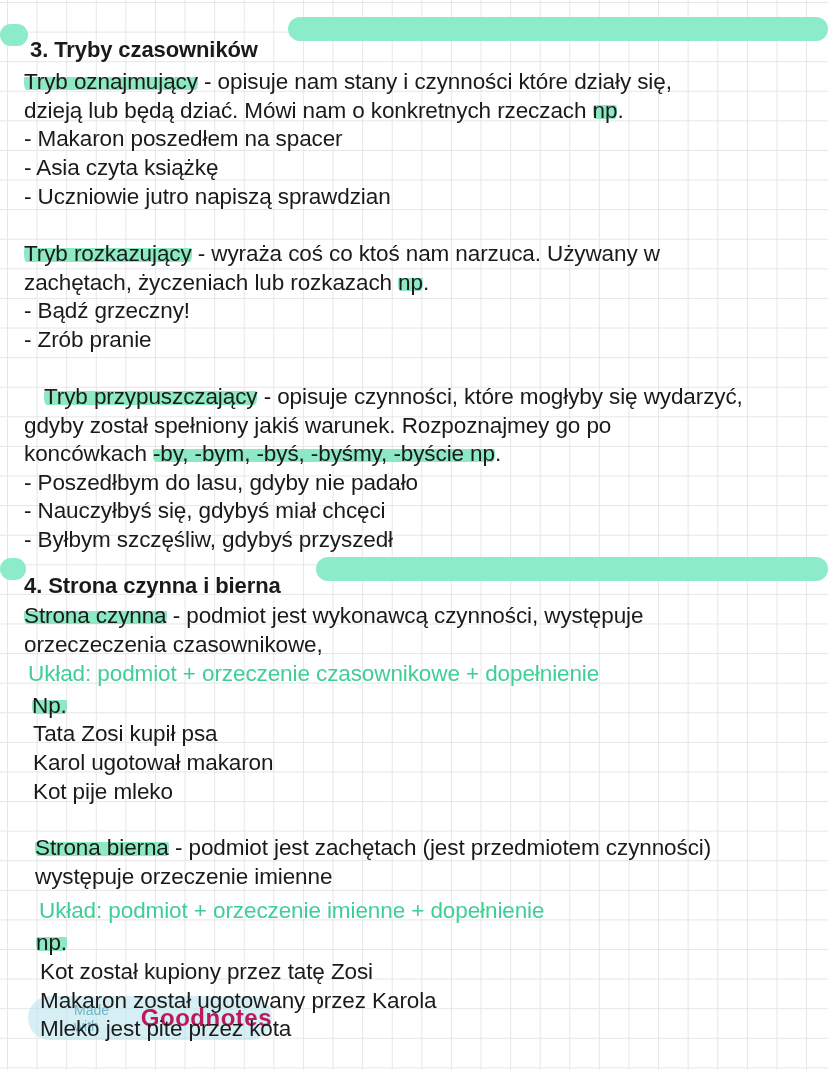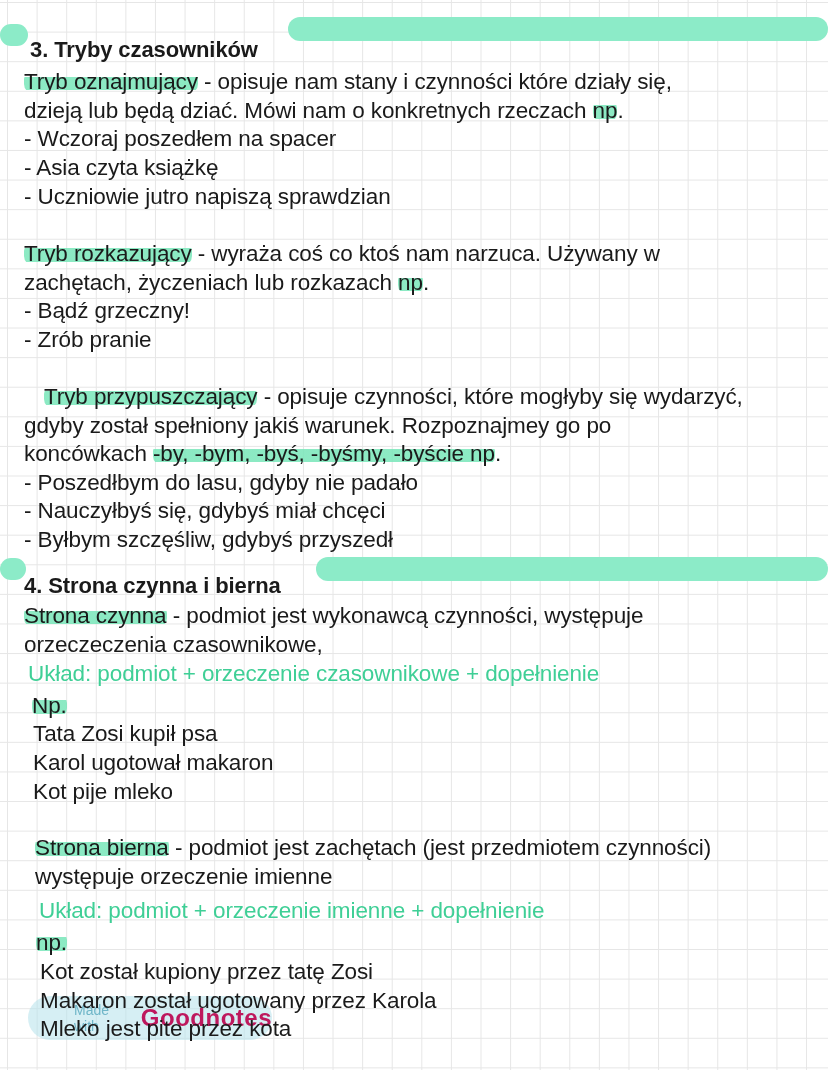--- a/index.html
+++ b/index.html
@@ -43,21 +43,21 @@
 <div class="bar" style="left:288px; top:17px; width:540px; height:24px;"></div>
 
 <div class="line heading" style="left:30px; top:20px;">3. Tryby czasowników</div>
 
 <div class="line" style="left:24px; top:52px;">
   <span class="hl-low">Tryb oznajmujący</span><span> - opisuje nam stany i czynności które działy się,</span>
 </div>
 <div class="line" style="left:24px; top:81px;">
   <span>dzieją lub będą dziać. Mówi nam o konkretnych rzeczach </span><span class="hl-low">np</span><span>.</span>
 </div>
-<div class="line" style="left:24px; top:109px;">- Wczoraj poszedłem na spacer</div>
+<div class="line" style="left:24px; top:109px;">- Makaron poszedłem na spacer</div>
 <div class="line" style="left:24px; top:138px;">- Asia czyta książkę</div>
 <div class="line" style="left:24px; top:167px;">- Uczniowie jutro napiszą sprawdzian</div>
 
 <div class="line" style="left:24px; top:224px;">
   <span class="hl-low">Tryb rozkazujący</span><span> - wyraża coś co ktoś nam narzuca. Używany w</span>
 </div>
 <div class="line" style="left:24px; top:253px;">
   <span>zachętach, życzeniach lub rozkazach </span><span class="hl-low">np</span><span>.</span>
 </div>
 <div class="line" style="left:24px; top:281px;">- Bądź grzeczny!</div>

